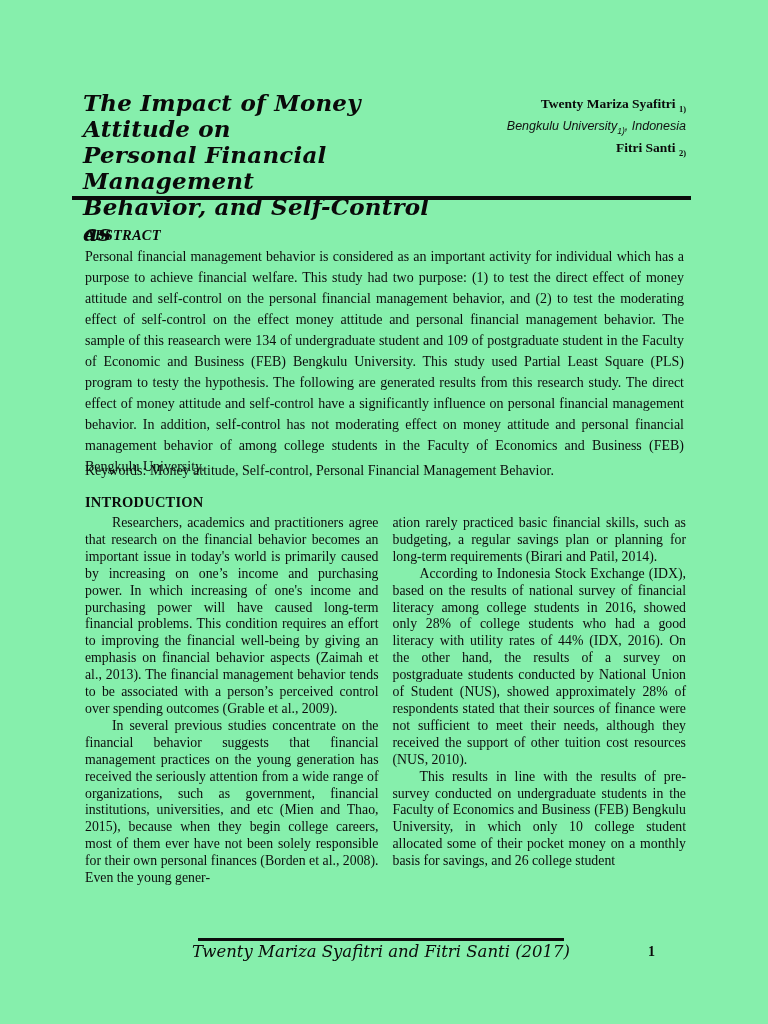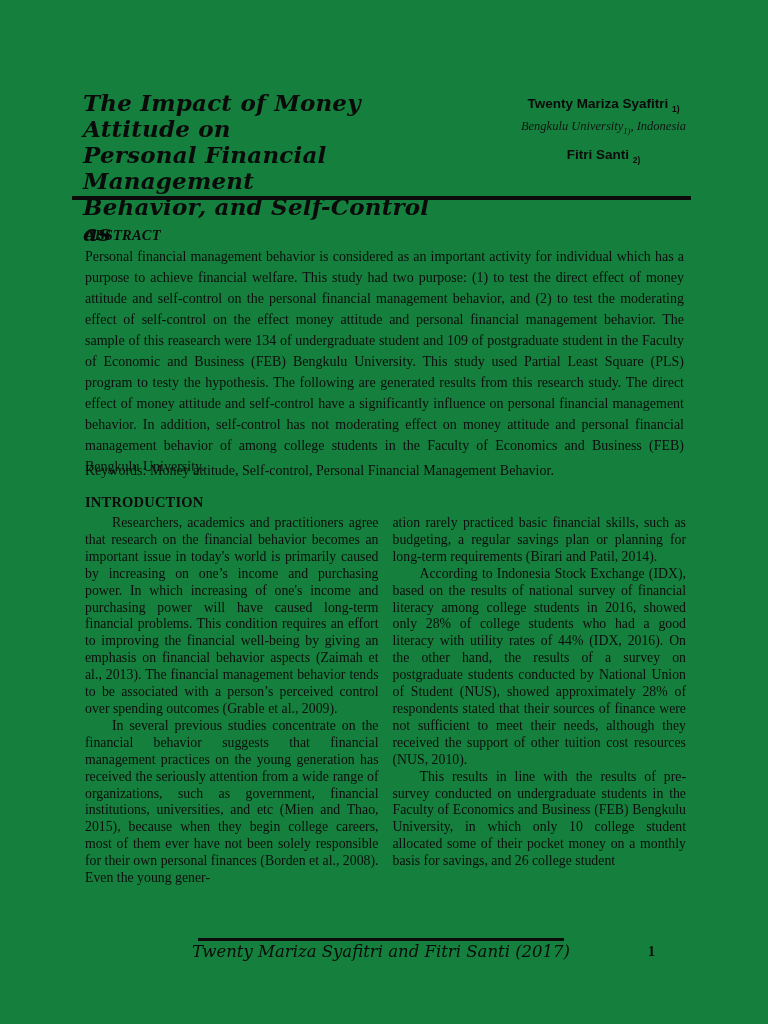--- a/index.html
+++ b/index.html
@@ -1,20 +1,20 @@
 <!DOCTYPE html>
 <html><head>
 <meta charset="utf-8">
 <style>
   html, body { margin: 0; padding: 0; background: #ffffff; }
   .page {
     position: relative;
     width: 768px;
     height: 1024px;
-    background: #15803d;
+    background: #86efac;
     overflow: hidden;
     color: #0d0d0d;
     font-family: "Liberation Serif", serif;
   }
 
   
   .title-block {
     position: absolute;
     left: 83px; top: 90px;
     width: 360px;
@@ -28,41 +28,40 @@
   }
 
   
   .authors-block {
     position: absolute;
     right: 82px; top: 95px;
     text-align: right;
     white-space: nowrap;
   }
   .author-name {
-    font-family: Liberation Sans, sans-serif;
+    font-family: Liberation Serif, serif;
     font-weight: 700;
     font-size: 13.5px;
     line-height: 17px;
     color: #0a0a0a;
-    text-align: center;
   }
   .author-affil {
-    font-family: Liberation Serif, serif;
+    font-family: Liberation Sans, sans-serif;
     font-style: italic;
     font-size: 12.5px;
     line-height: 17px;
     color: #111;
   }
   .marker {
     font-size: 8.5px;
     vertical-align: sub;
     font-weight: 700;
   }
   .author-affil .marker { font-weight: 400; }
-  .author-group + .author-group { margin-top: 7px; }
+  .author-group + .author-group { }
 
   .title-rule {
     position: absolute;
     left: 72px; top: 196px;
     width: 619px; height: 4px;
     background: #0b0b0b;
   }
 
   .section-heading {
     position: absolute;

